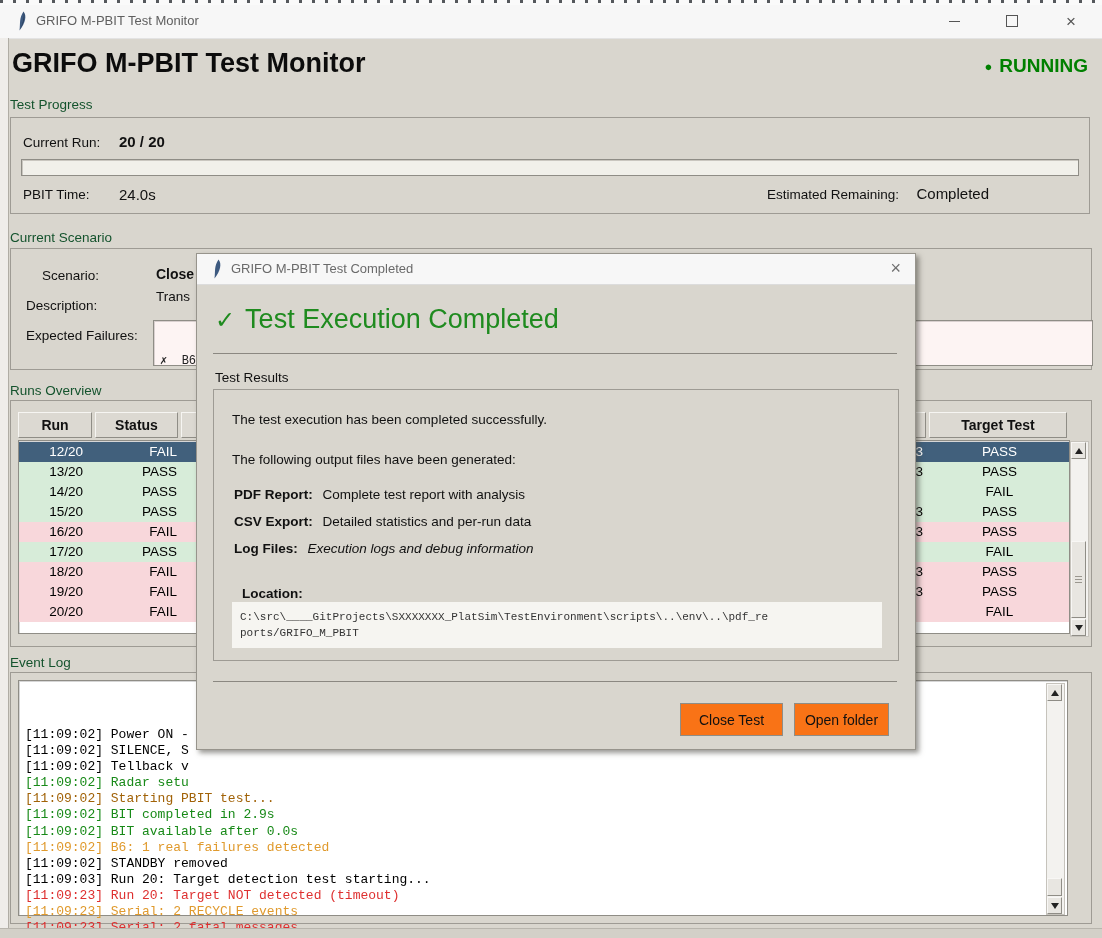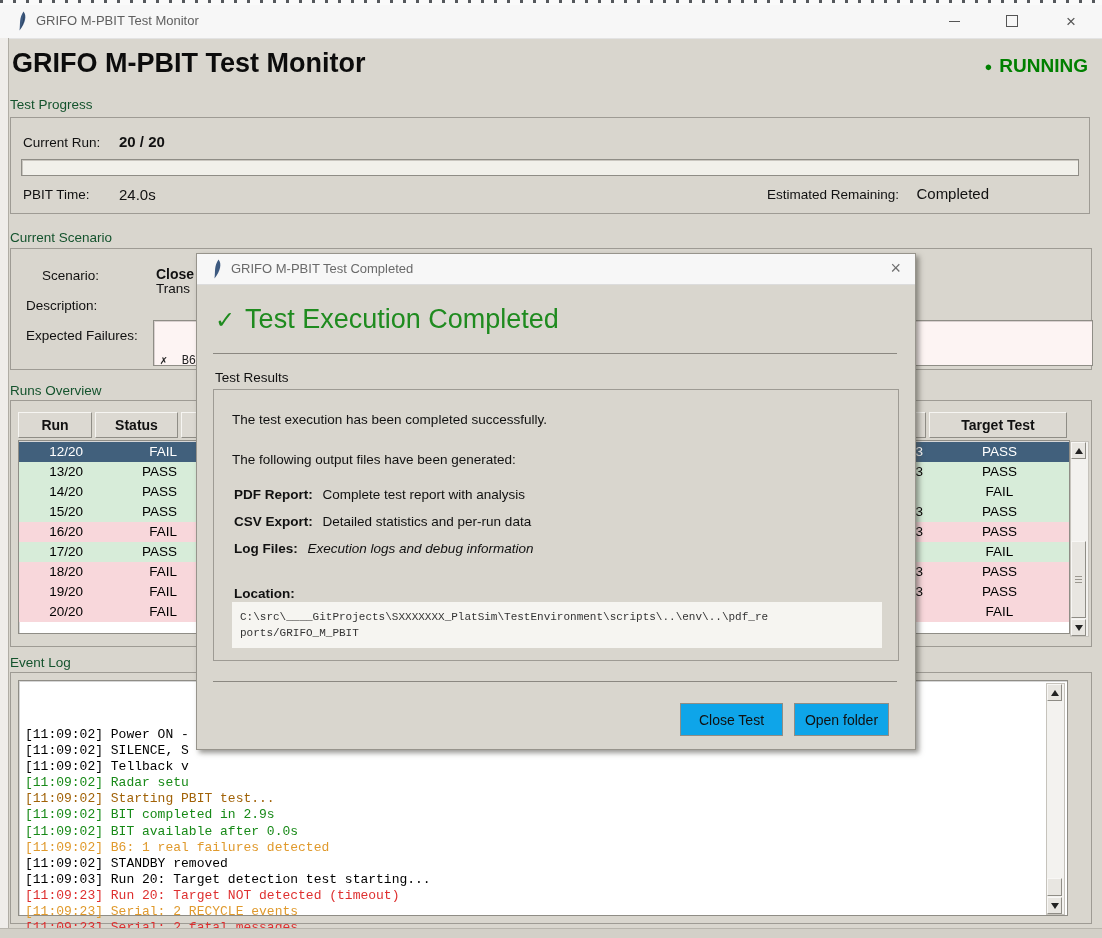--- a/index.html
+++ b/index.html
@@ -74,21 +74,21 @@
   .dlg-heading{position:absolute;left:18px;top:50px;display:flex;align-items:center;gap:10px;}
   .dlg-check{font-size:24px;font-weight:bold;}
   .dlg-head-text{font-size:27px;font-weight:normal;}
   .sep{position:absolute;left:16px;right:18px;height:0;border-top:1px solid #8b8881;}
   .dlg-groupbox{position:absolute;left:16px;top:135px;width:686px;height:272px;border:1px solid #9e9b94;box-sizing:border-box;}
   .dlg-text{position:absolute;font-size:13.5px;color:#111;}
   .file-label{font-weight:bold;}
   .pathbox{position:absolute;left:18px;top:212px;width:650px;height:46px;background:#f6f5f1;
     font-family:"Liberation Mono","DejaVu Sans Mono",monospace;font-size:11px;line-height:16px;
     color:#333;padding:7px 8px;box-sizing:border-box;white-space:pre-wrap;word-break:break-all;}
-  .dlg-btn{position:absolute;top:449px;height:33px;background:#0ea5e9;border:1px solid #8f8d86;
+  .dlg-btn{position:absolute;top:449px;height:33px;background:#f97316;border:1px solid #8f8d86;
     font-size:14px;color:#111;display:flex;align-items:center;justify-content:center;box-sizing:border-box;}
 
   .status-running{display:flex;align-items:center;gap:7px;font-weight:bold;}
 </style>
 </head>
 <body>
 
 <div class="screen">
 
   <div class="abs top-sliver"></div>
@@ -129,21 +129,21 @@
     <span class="abs val-r" style="left:108px;top:68px;">24.0s</span>
     <span class="abs lbl" style="right:190px;top:69px;">Estimated Remaining:</span>
     <span class="abs val-r" style="right:100px;top:67px;">Completed</span>
   </div>
 
   <div class="abs sect-label" style="left:10px;top:230px;">Current Scenario</div>
   <div class="abs groupbox" style="left:10px;top:248px;width:1080px;height:120px;">
     <span class="abs lbl" style="left:15px;top:19px;margin-left:16px;">Scenario:</span>
     <span class="abs" style="left:145px;top:17px;font-size:14px;font-weight:bold;color:#111;">Close</span>
     <span class="abs lbl" style="left:15px;top:49px;">Description:</span>
-    <span class="abs lbl" style="left:145px;top:32px;">Trans</span>
+    <span class="abs lbl" style="left:145px;top:40px;">Trans</span>
     <span class="abs lbl" style="left:15px;top:79px;">Expected Failures:</span>
     <div class="abs failbox" style="left:142px;top:71px;width:926px;height:38px;">
       <div>✗  B6</div>
       
     </div>
   </div>
 
   <div class="abs sect-label" style="left:10px;top:383px;">Runs Overview</div>
   <div class="abs groupbox" style="left:10px;top:400px;width:1080px;height:245px;"></div>
   <div class="abs thead-cell" style="left:18px;top:412px;width:74px;">Run</div>
@@ -284,21 +284,21 @@
       </div>
       <div class="dlg-text" style="left:20px;top:124px;">
         <span class="file-label">CSV Export:</span>
         <span style="margin-left:6px;">Detailed statistics and per-run data</span>
       </div>
       <div class="dlg-text" style="left:20px;top:151px;">
         <span class="file-label">Log Files:</span>
         <span style="margin-left:6px;font-style:italic;">Execution logs and debug information</span>
       </div>
 
-      <div class="dlg-text file-label" style="left:20px;top:196px;">Location:</div>
+      <div class="dlg-text file-label" style="left:28px;top:196px;">Location:</div>
       <div class="pathbox"><span>C:\src\____GitProjects\SXXXXXXX_PlatSim\TestEnvironment\scripts\..\env\..\pdf_re</span><br><span>ports/GRIFO_M_PBIT</span></div>
     </div>
 
     <div class="sep" style="top:427px;"></div>
 
     <div class="dlg-btn" style="left:483px;width:103px;">Close Test</div>
     <div class="dlg-btn" style="left:597px;width:95px;">Open folder</div>
   </div>
 
 </div>

